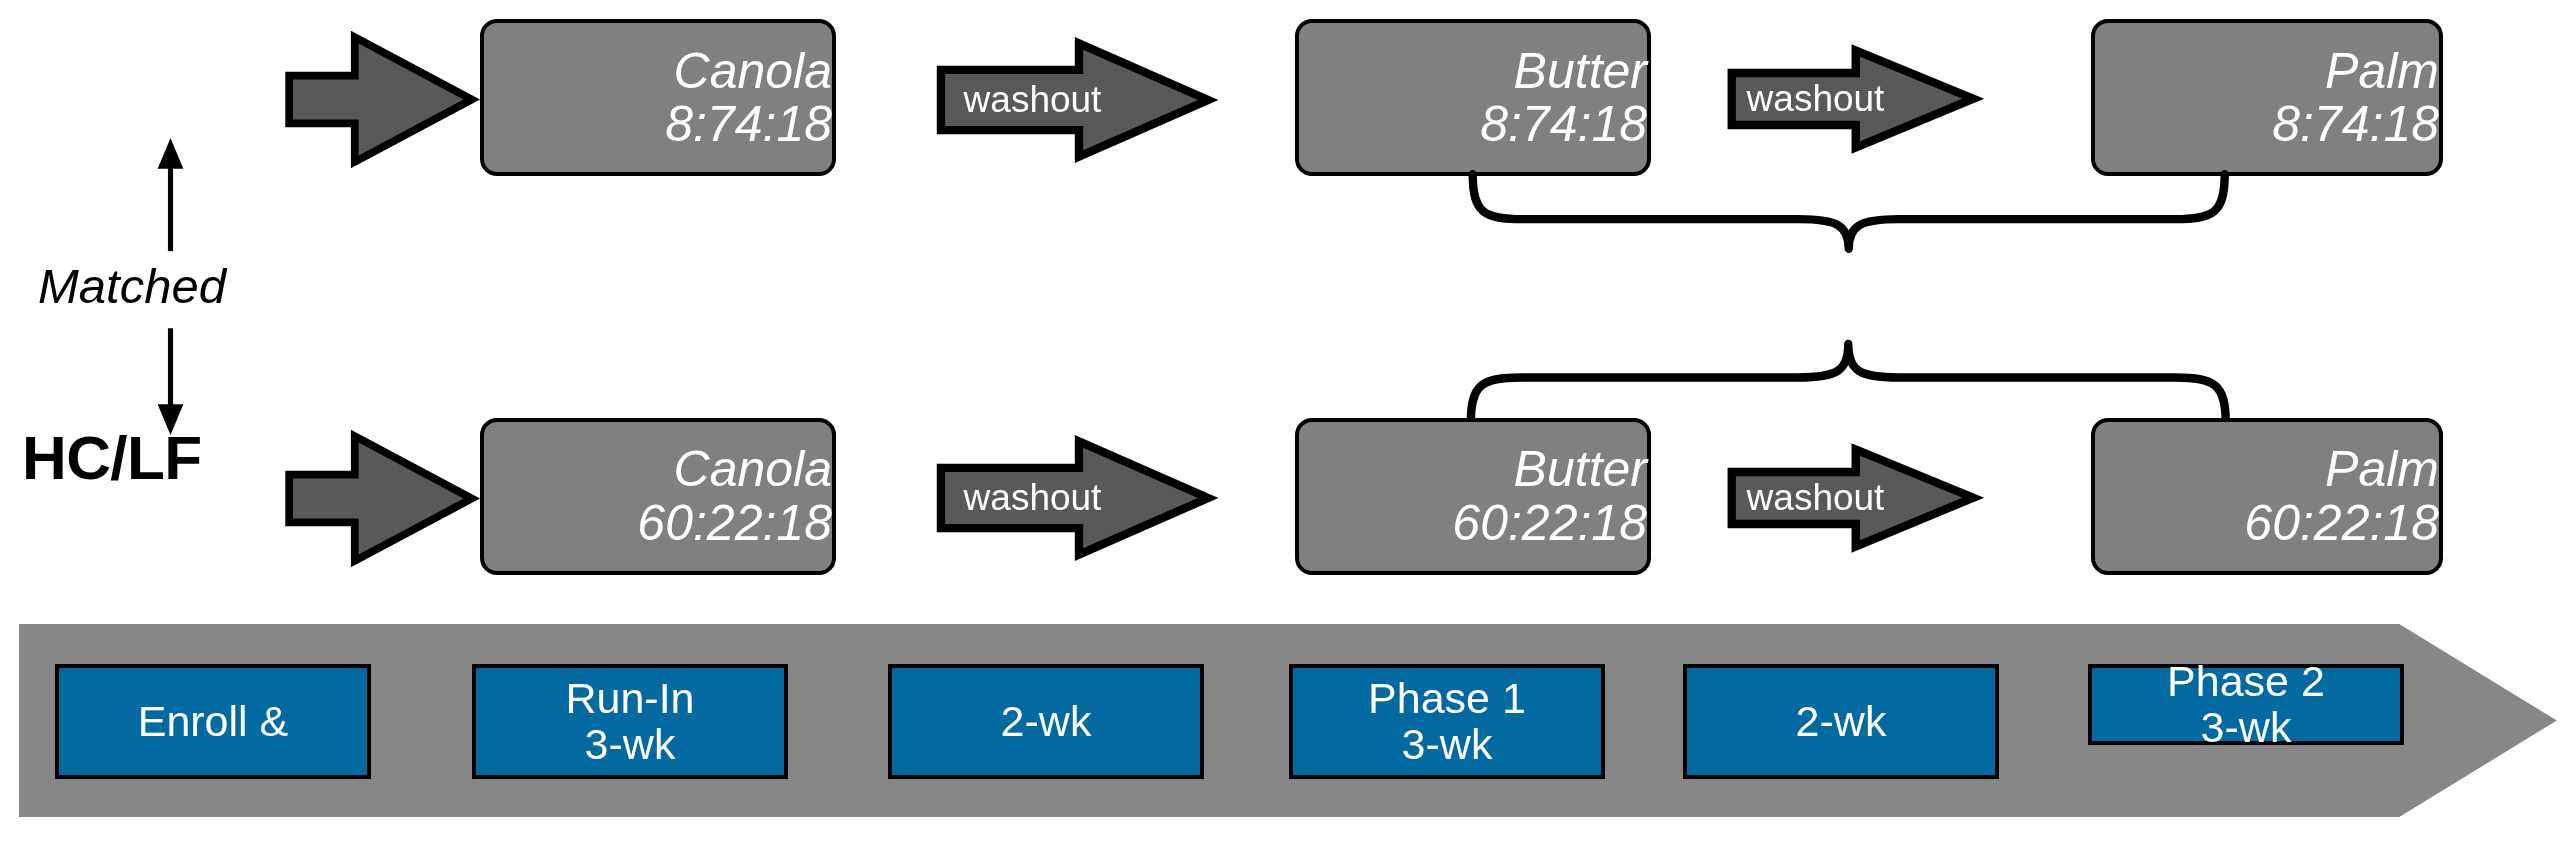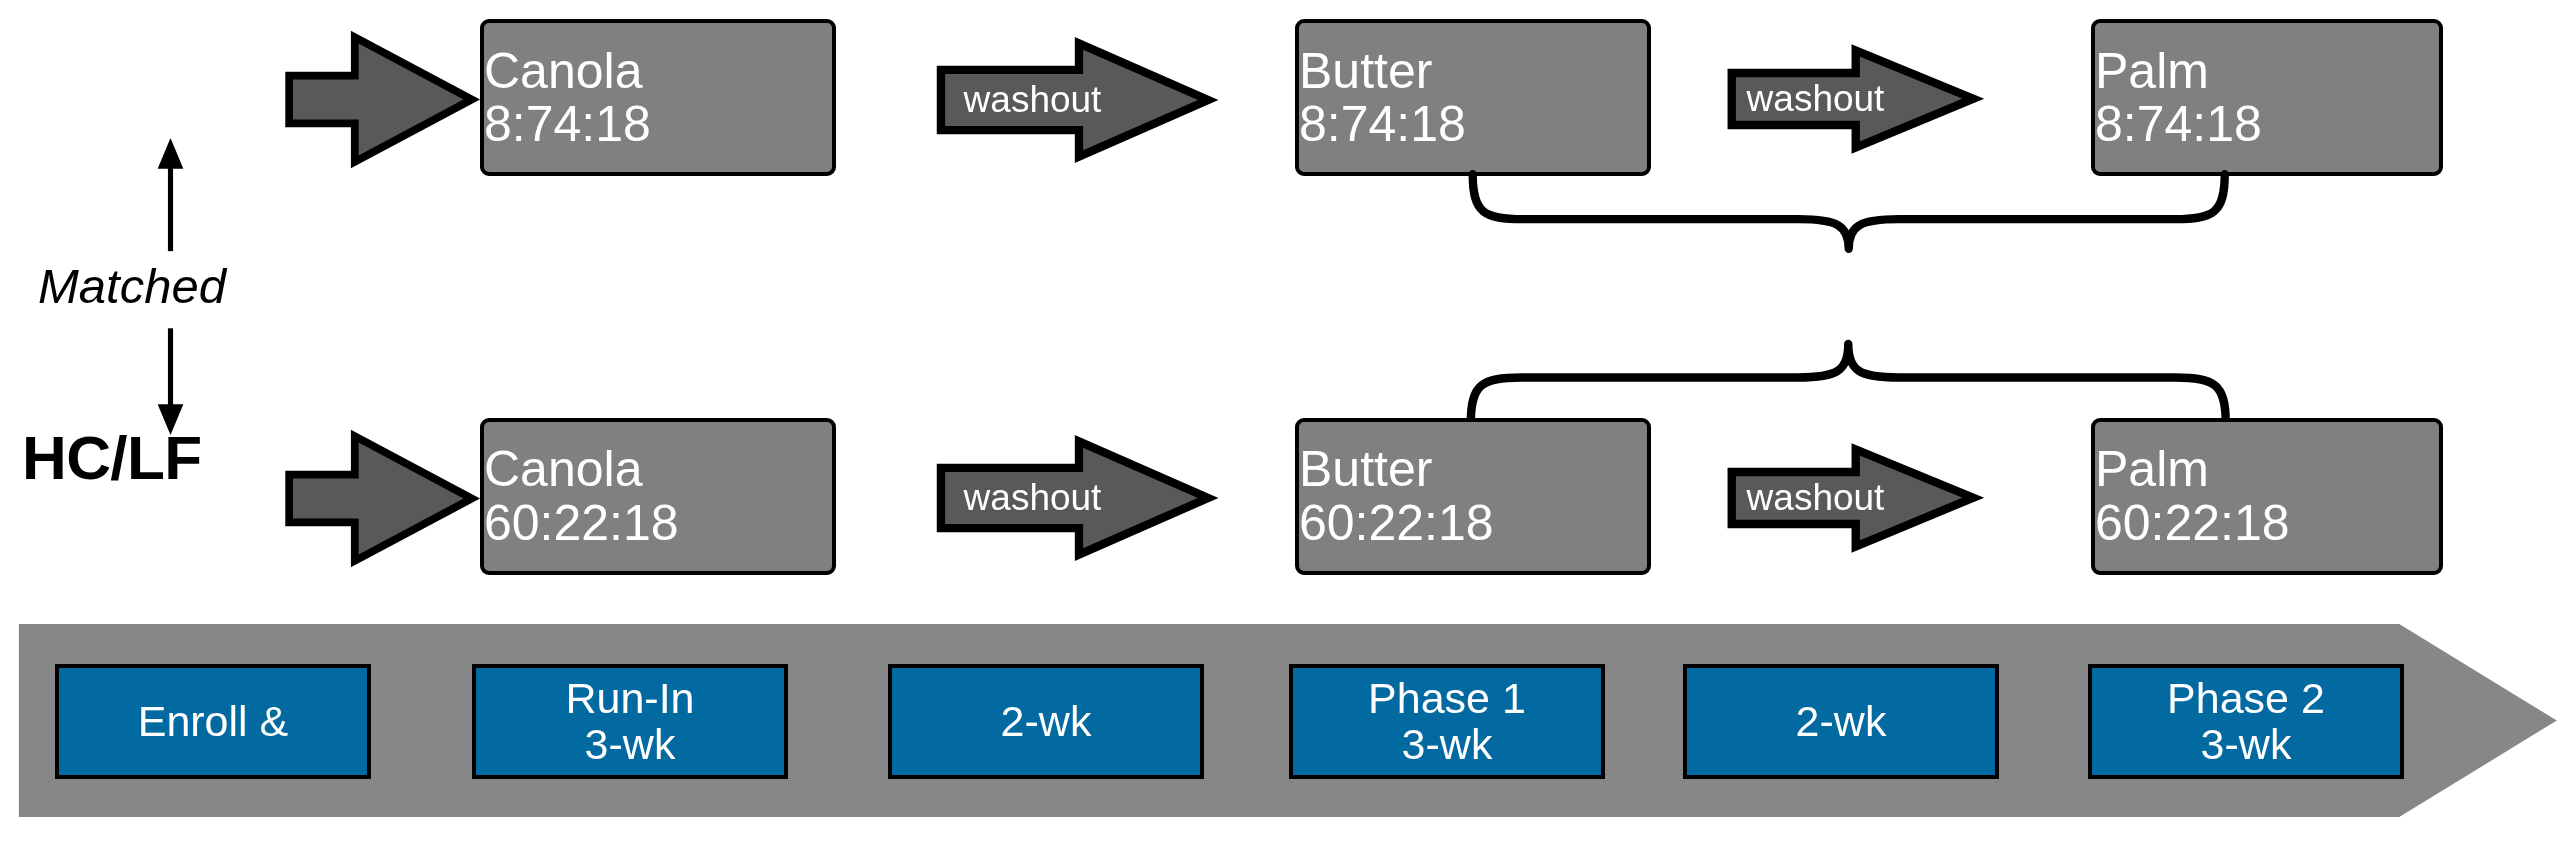--- a/index.html
+++ b/index.html
@@ -19,24 +19,24 @@
     font-style:italic;font-size:49px;color:#000;white-space:nowrap;
   }
   
   .orderrand{
     font-style:italic;font-size:48px;color:#000;white-space:nowrap;
     text-align:center;
   }
 
   
   .dietbox{
-    background:#808080;border:4.5px solid #000;border-radius:9px;
+    background:#808080;border:4.5px solid #000;border-radius:17px;
     box-sizing:border-box;display:flex;flex-direction:column;
-    align-items:flex-start;justify-content:center;
-    color:#fff;line-height:1.02;
+    align-items:flex-end;justify-content:center;
+    color:#fff;line-height:1.02;font-style:italic;
   }
   .dietbox .l1{font-size:50px;display:block;}
   .dietbox .l2{font-size:50px;display:block;margin-top:2.6px;}
   .tlbox{
     background:#0369a1;border:4.5px solid #000;box-sizing:border-box;
     display:flex;flex-direction:column;align-items:center;justify-content:center;
     color:#fff;line-height:1.05;
   }
   .tlbox .l1{font-size:43px;display:block;}
   .tlbox .l2{font-size:43px;display:block;margin-top:1.3px;}
@@ -175,19 +175,19 @@
   <div class="abs tlbox" style="left:1289px;top:664px;width:316px;height:115px;">
     <span class="l1">Phase 1</span>
     <span class="l2">3-wk</span>
   </div>
 
   <div class="abs tlbox" style="left:1683px;top:664px;width:316px;height:115px;">
     <span class="l1">2-wk</span>
 
   </div>
 
-  <div class="abs tlbox" style="left:2088px;top:664px;width:316px;height:115px;">
+  <div class="abs tlbox" style="left:2088px;top:664px;width:316px;height:81px;">
     <span class="l1">Phase 2</span>
     <span class="l2">3-wk</span>
   </div>
 
 </div>
 
 
 </body></html>

